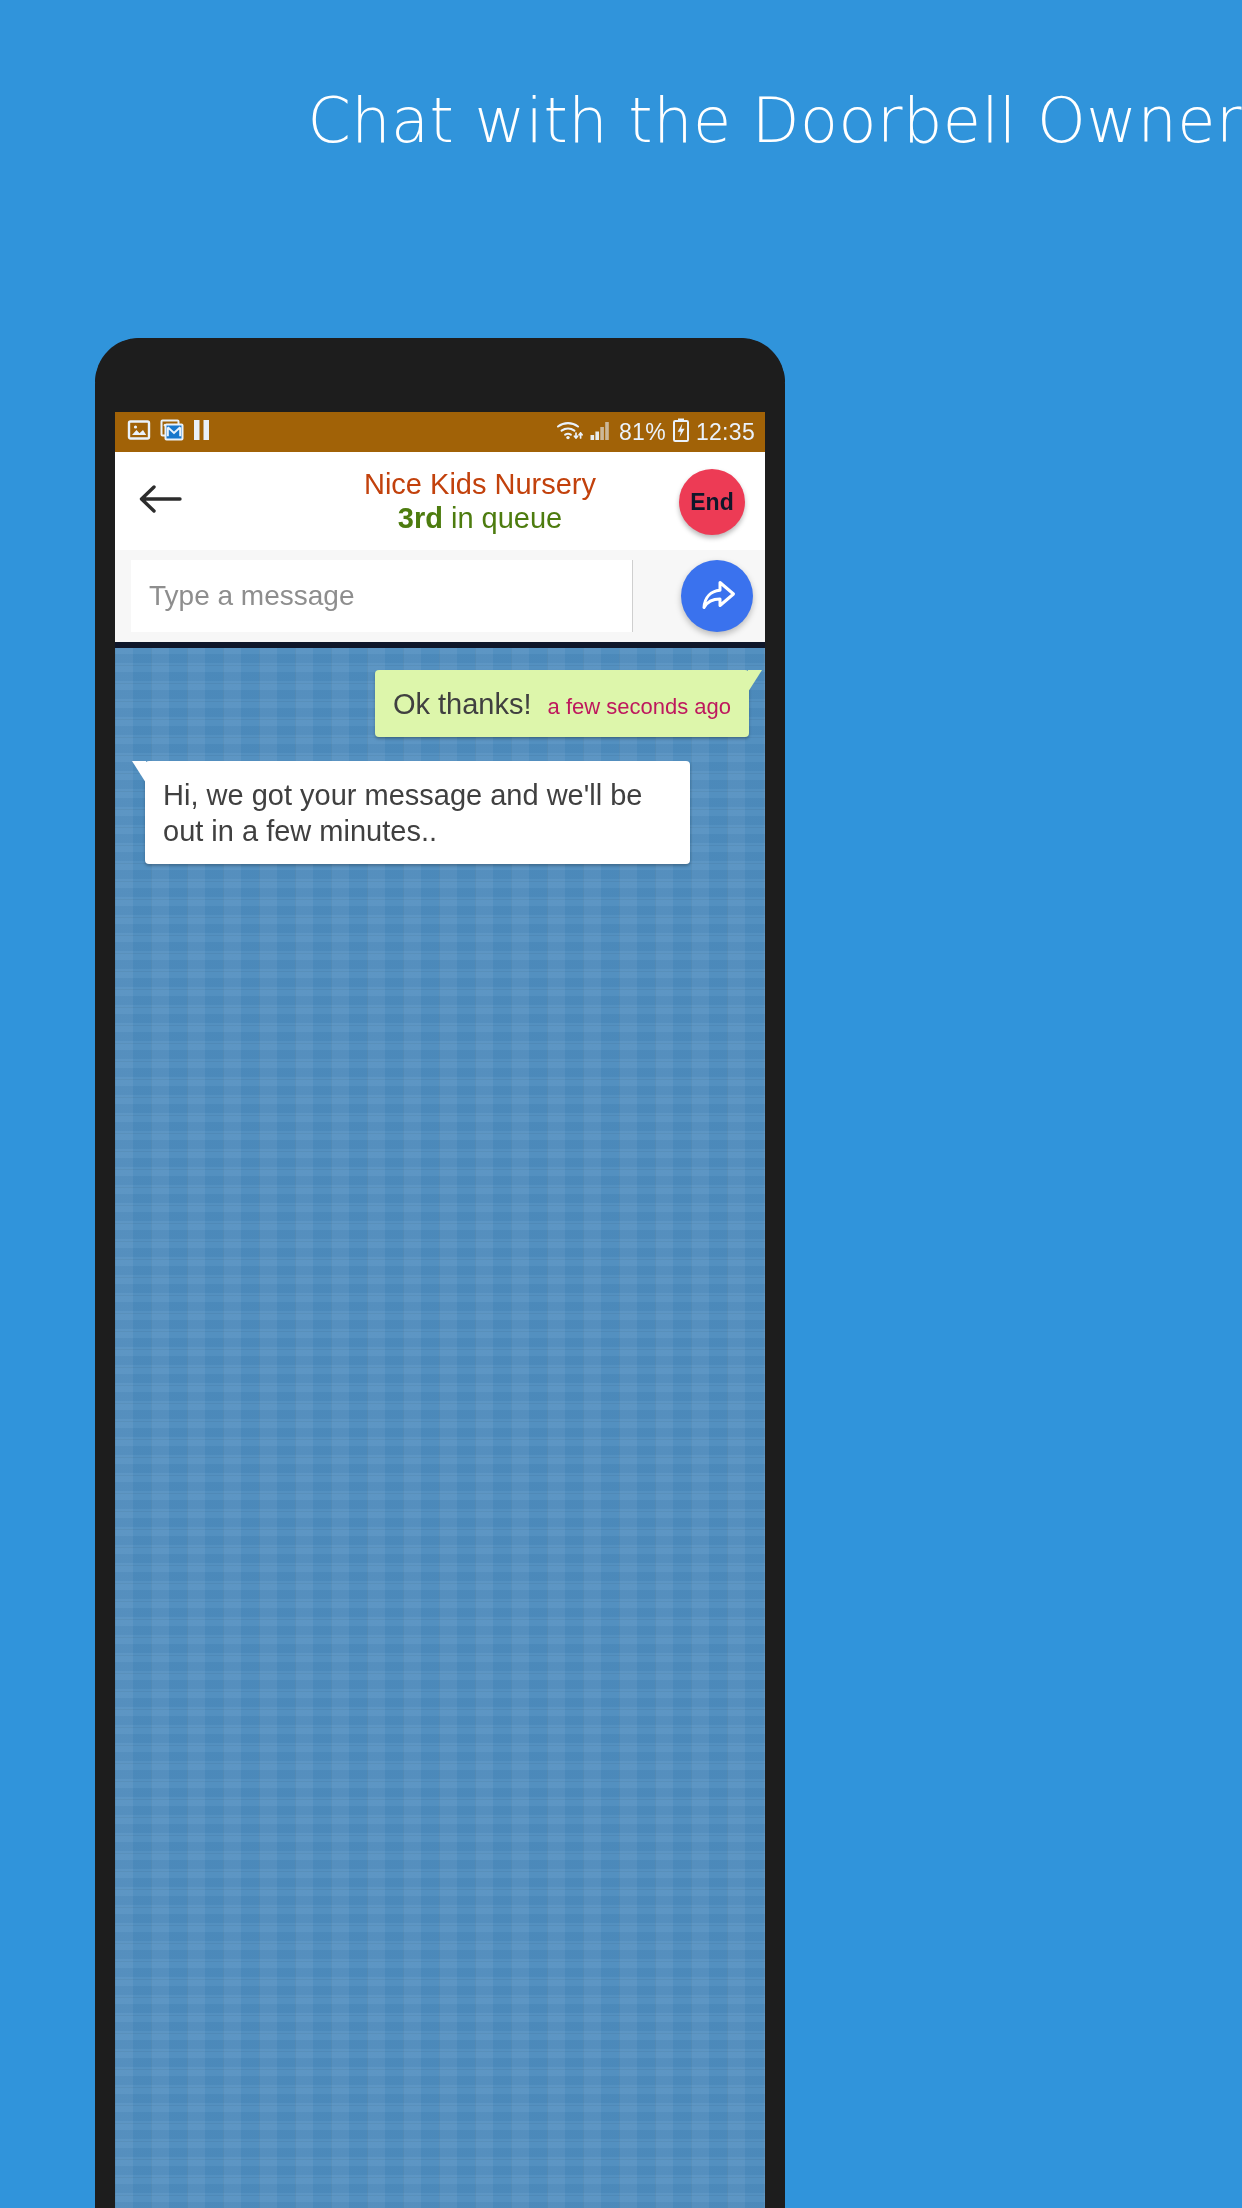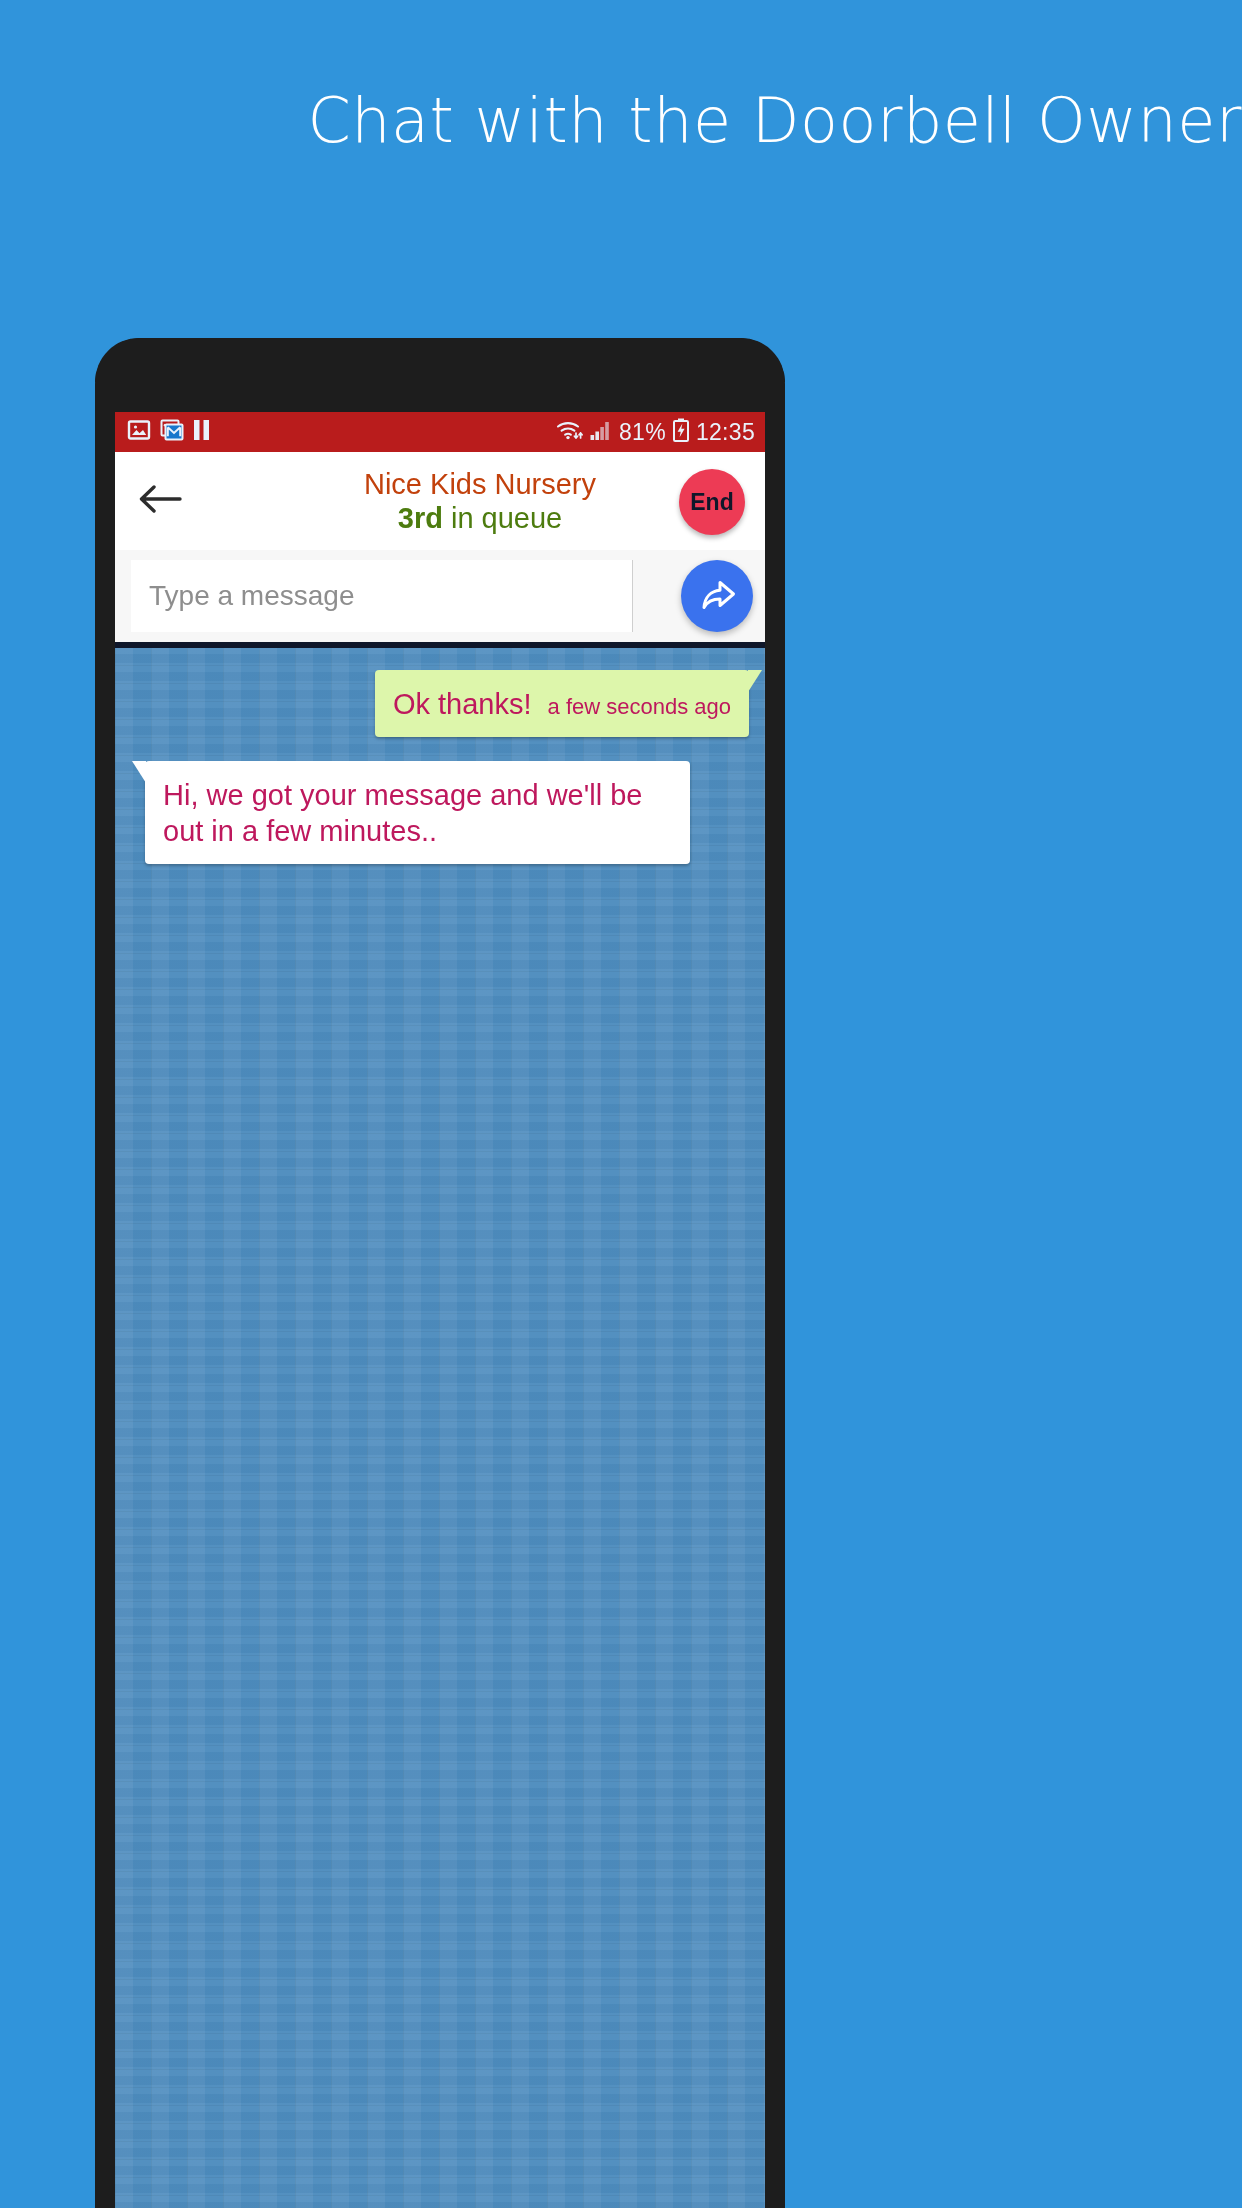--- a/index.html
+++ b/index.html
@@ -48,21 +48,21 @@
     top:74px;
     width:650px;
     height:1826px;
     background:#4f8ec0;
     overflow:hidden;
   }
 
   
   #status-bar {
     height:40px;
-    background:#b91c1c;
+    background:#a16207;
     display:flex;
     align-items:center;
     padding:0 10px 0 12px;
     color:#e8f1fb;
   }
   .sb-left { display:flex; align-items:center; gap:9px; }
   .sb-right { margin-left:auto; display:flex; align-items:center; gap:7px; }
   .sb-text { font-size:23px; font-weight:400; letter-spacing:0.3px; color:#eaf2fb; }
   .sb-ico { display:block; }
 
@@ -193,21 +193,21 @@
     position:absolute;
     left:-13px; top:0;
     width:0; height:0;
     border-right:14px solid #ffffff;
     border-bottom:22px solid transparent;
   }
 
   .bubble.out .line { display:flex; align-items:baseline; gap:16px; }
   .msg-text {
     font-size:29px;
-    color:#be185d;
+    color:#404040;
     line-height:1.26;
   }
   .msg-time {
     font-size:22px;
     color:#be185d;
     white-space:nowrap;
   }
   .bubble.in .msg-time {
     color:#9a9a9a;
     display:block;

